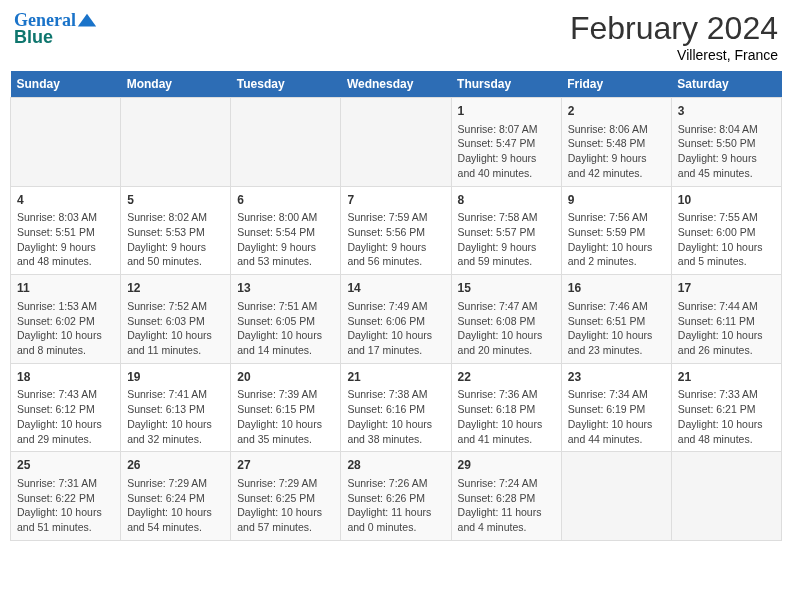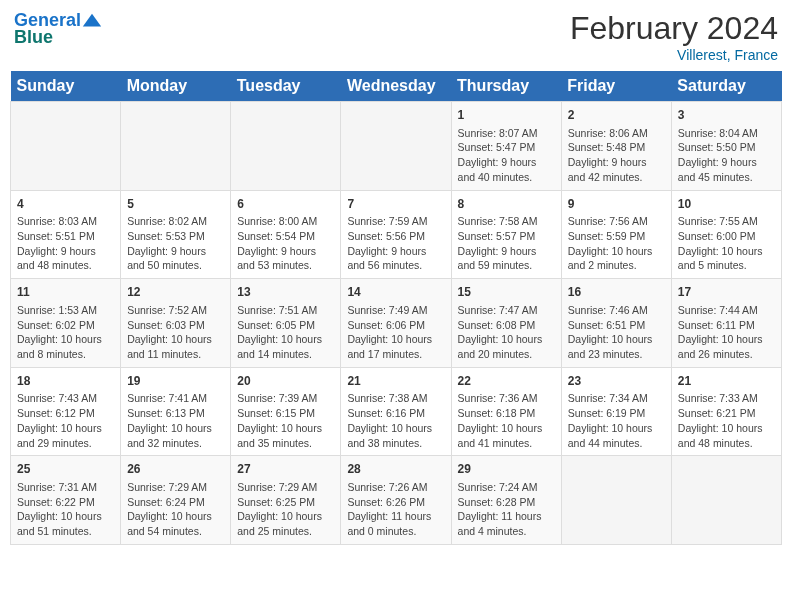--- a/index.html
+++ b/index.html
@@ -38,33 +38,33 @@
     .title-block {
       text-align: right;
     }
     .main-title {
       font-size: 32px;
       font-weight: normal;
       color: #333;
     }
     .subtitle {
       font-size: 14px;
-      color: #0369a1;
+      color: #000000;
     }
     table {
       width: 100%;
       border-collapse: collapse;
       font-size: 11px;
     }
     thead tr th {
       background-color: #2d6db5;
       color: #fff;
       text-align: left;
       padding: 6px 6px;
-      font-size: 16px;
+      font-size: 12px;
       font-weight: bold;
     }
     tbody tr td {
       vertical-align: top;
       padding: 5px 6px;
       border: 1px solid #ddd;
       width: 14.28%;
       min-height: 80px;
       color: #333;
       line-height: 1.4;
@@ -87,21 +87,21 @@
     .empty-cell {
       background: #f5f5f5;
     }
   </style>
 </head>
 <body>
 
 <div class="header">
   <div class="logo">
     <div style="display:flex; flex-direction:column; align-items:flex-start; gap:0;">
-      <div style="display:flex; align-items:center; gap:0;">
+      <div style="display:flex; align-items:center; gap:0;font-family:Liberation Serif, serif;">
         <span class="logo-text">
           <span>General</span>
         </span>
         <svg class="logo-icon" viewBox="0 0 24 24" xmlns="http://www.w3.org/2000/svg">
           <polygon points="12,4 22,18 2,18" fill="#1a73c9"></polygon>
         </svg>
       </div>
       <span class="logo-text" style="color:#0f766e; margin-top:-4px;">Blue</span>
     </div>
   </div>
@@ -317,21 +317,21 @@
           <div class="day-info">Sunrise: 7:29 AM</div>
           <div class="day-info">Sunset: 6:24 PM</div>
           <div class="day-info">Daylight: 10 hours</div>
           <div class="day-info">and 54 minutes.</div>
         </td>
         <td>
           <div class="day-number">27</div>
           <div class="day-info">Sunrise: 7:29 AM</div>
           <div class="day-info">Sunset: 6:25 PM</div>
           <div class="day-info">Daylight: 10 hours</div>
-          <div class="day-info">and 25 minutes.</div>
+          <div class="day-info">and 57 minutes.</div>
         </td>
         <td>
           <div class="day-number">28</div>
           <div class="day-info">Sunrise: 7:26 AM</div>
           <div class="day-info">Sunset: 6:26 PM</div>
           <div class="day-info">Daylight: 11 hours</div>
           <div class="day-info">and 0 minutes.</div>
         </td>
         <td>
           <div class="day-number">29</div>

